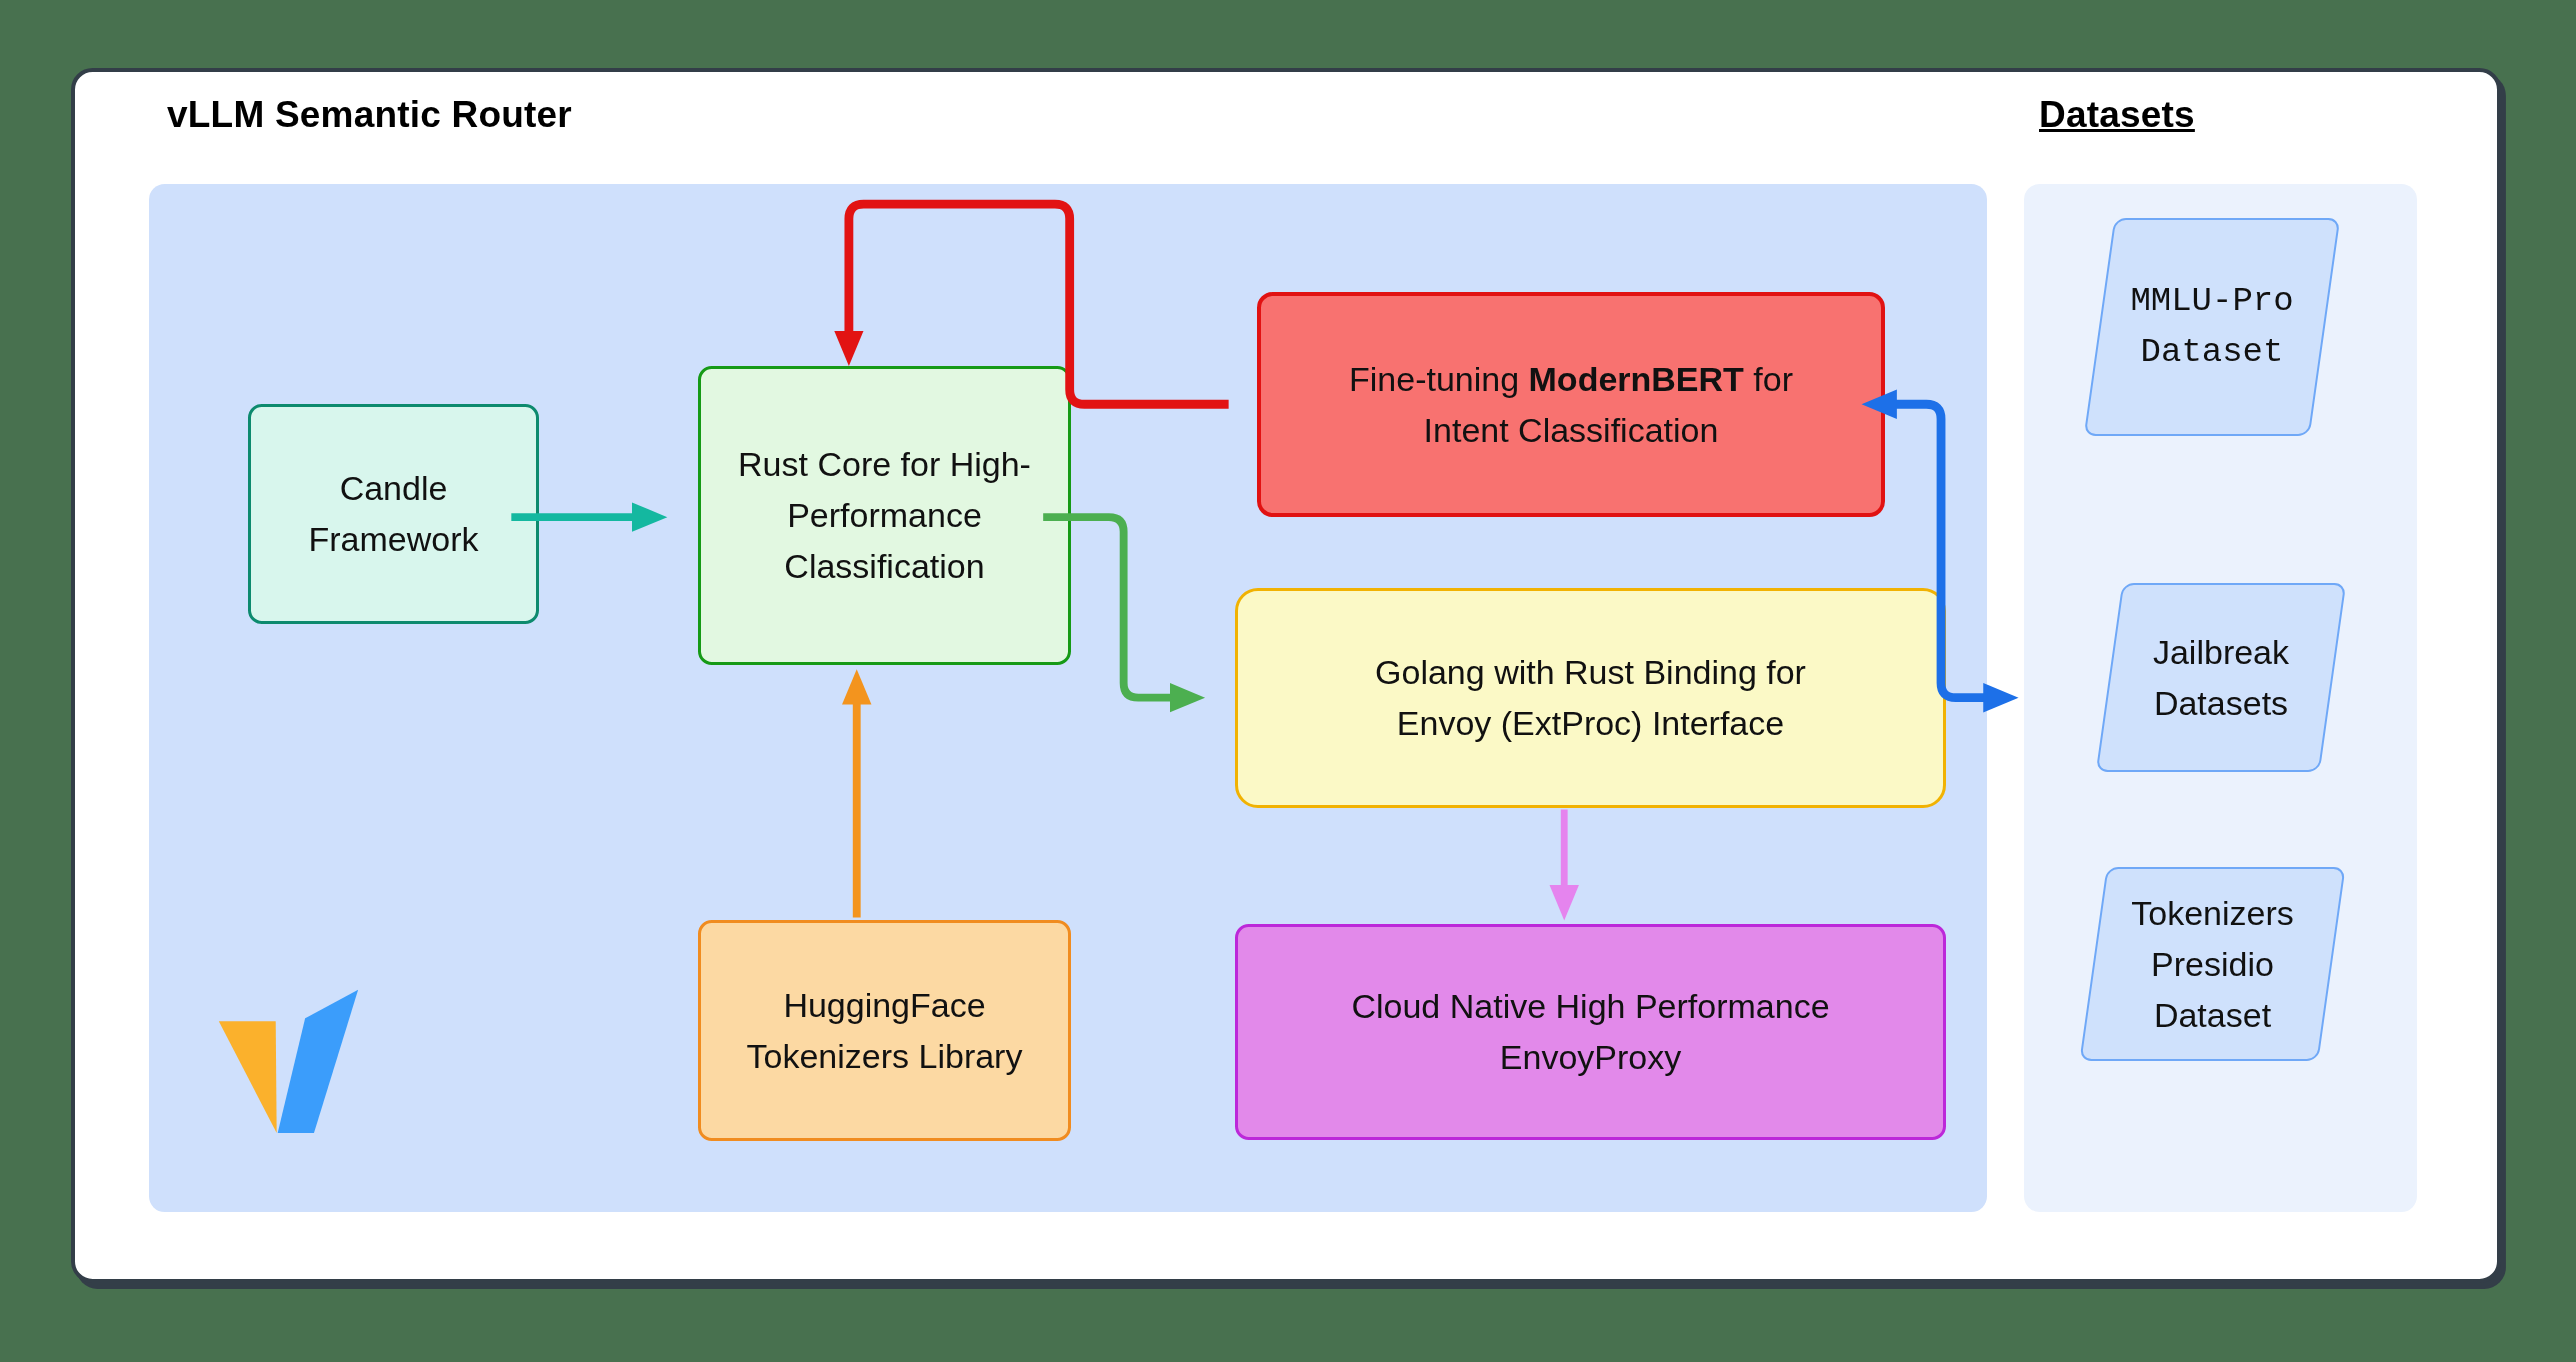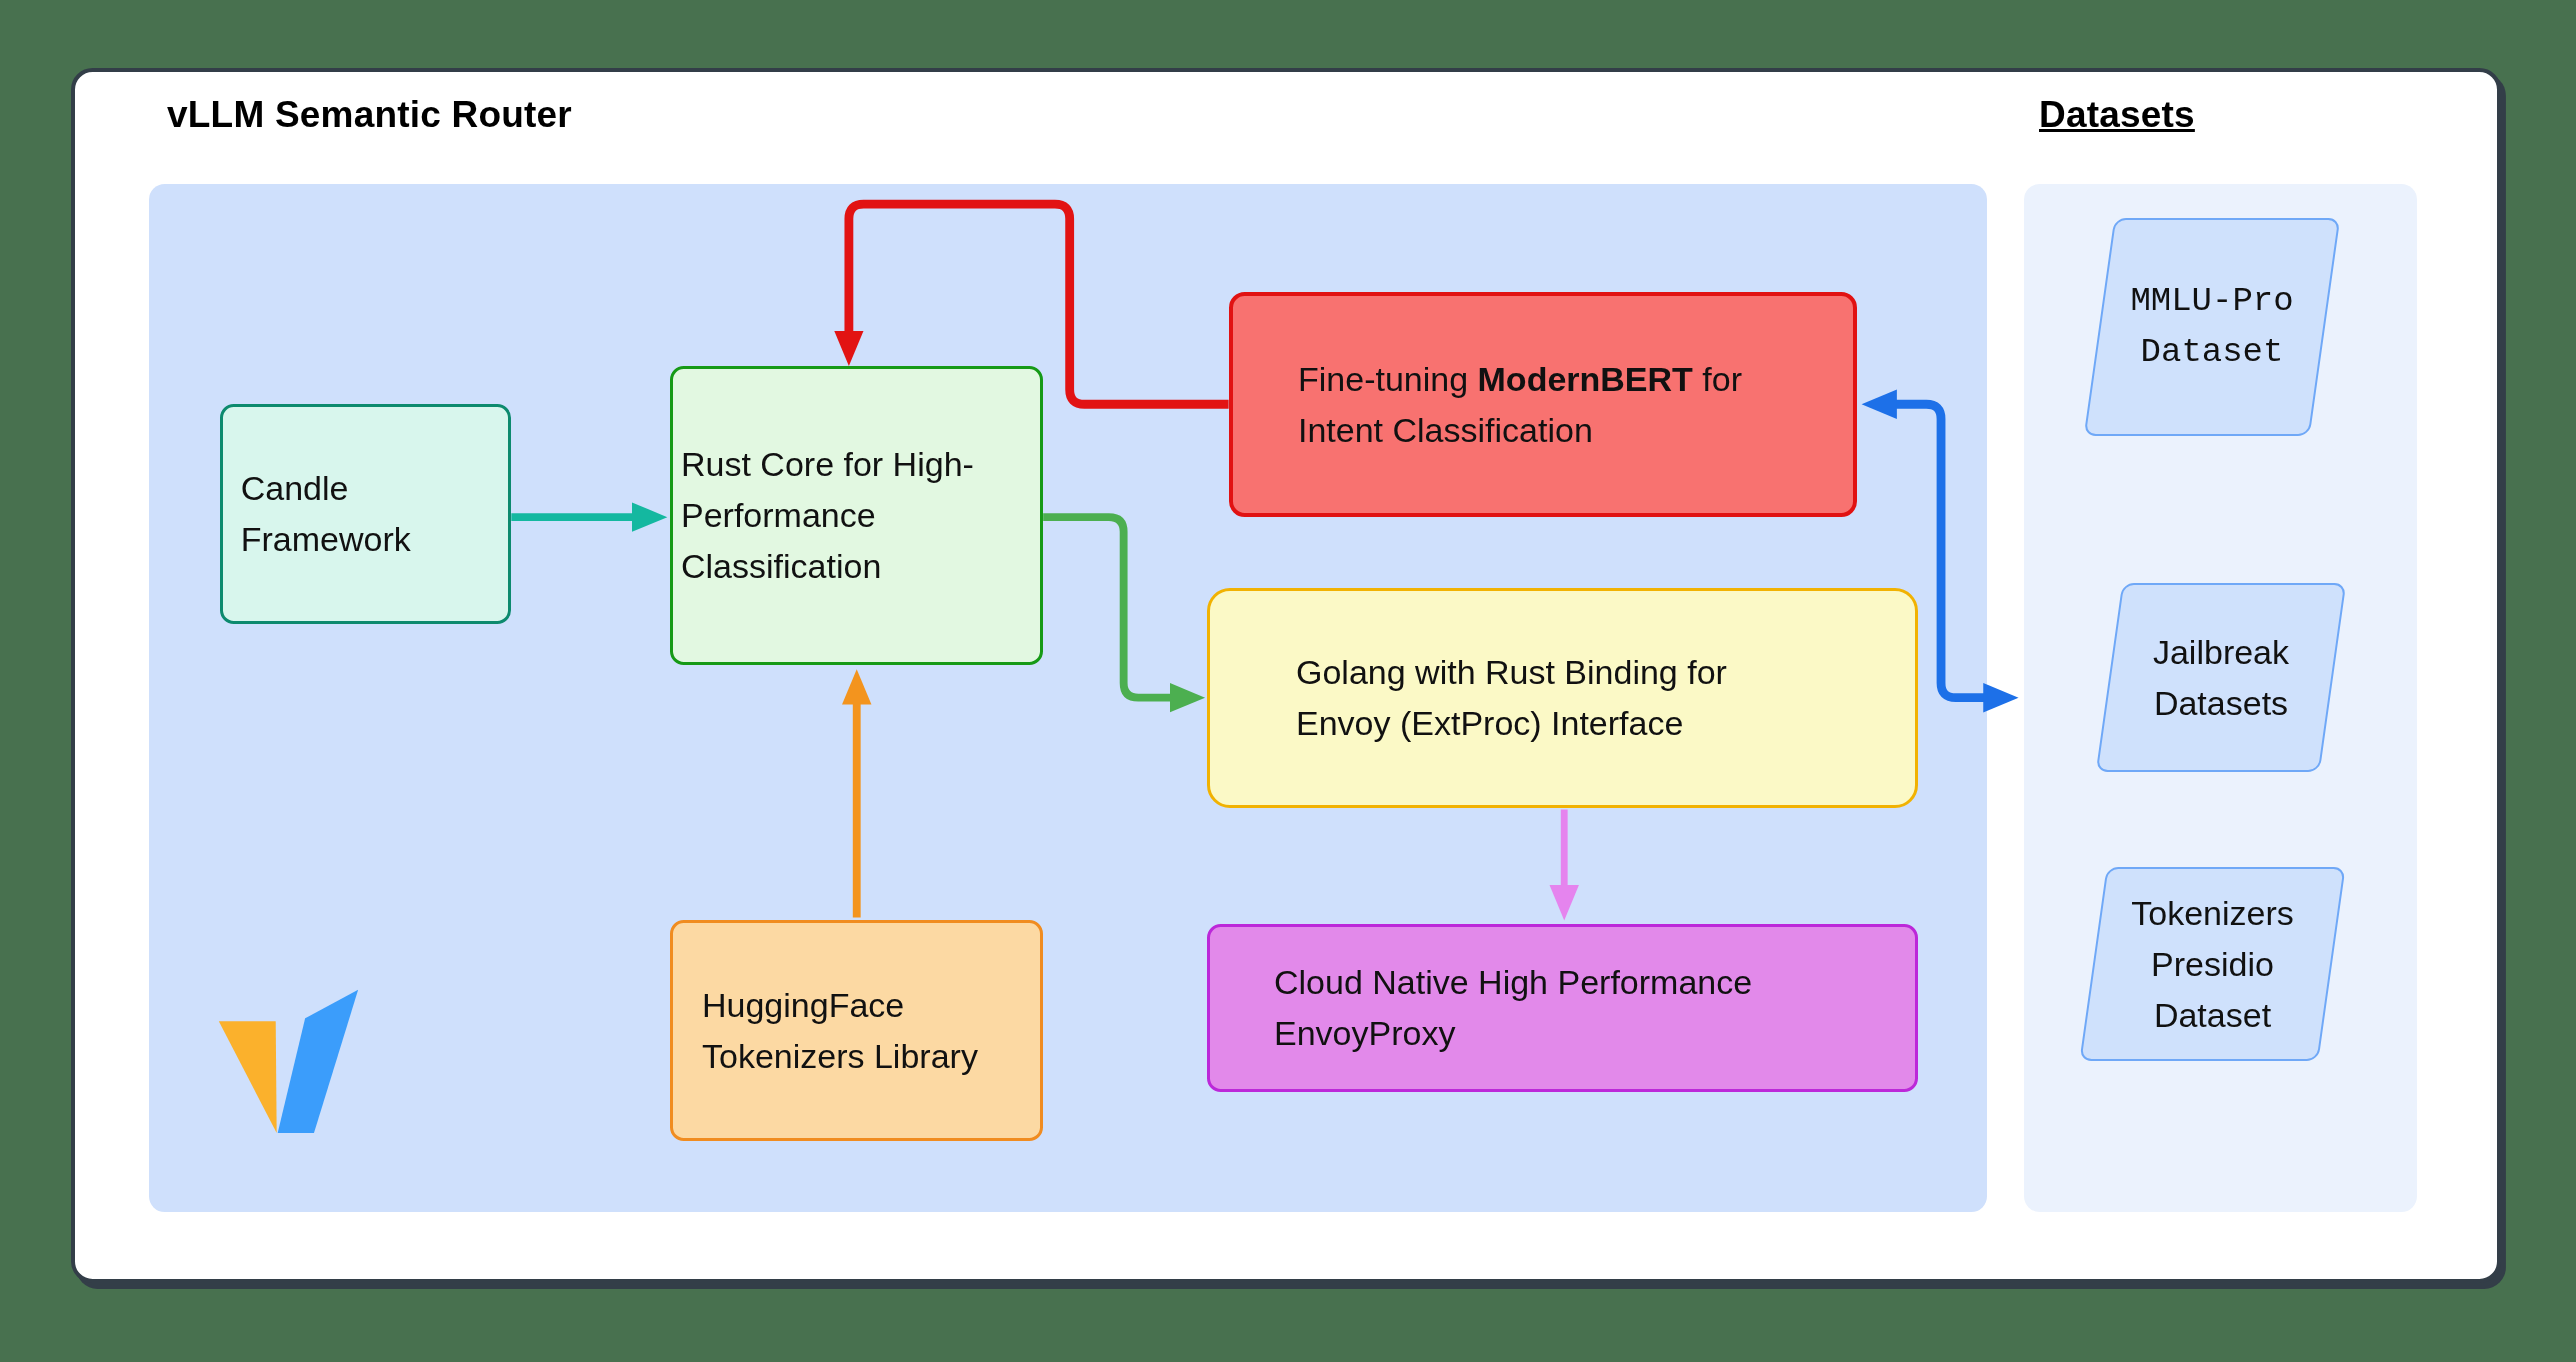--- a/index.html
+++ b/index.html
@@ -32,23 +32,24 @@
     left:149px; top:184px; width:1838px; height:1028px;
     background:#cfe0fc;
   }
   #datasets-panel {
     left:2024px; top:184px; width:393px; height:1028px;
     background:#ebf2fd;
   }
   .node {
     position:absolute;
     display:flex; align-items:center; justify-content:center;
-    text-align:left;
+    text-align:center;
     font-size:34px; line-height:1.5; color:#111;
     box-sizing:border-box;
+    margin-left:28px;
   }
   #node-candle {
     left:220px; top:404px; width:291px; height:220px;
     background:#d8f6ed; border:3.9px solid #0d8a6e; border-radius:13.7px;
     padding:0 17.7px;
   }
   #node-rust {
     left:670px; top:366px; width:373px; height:299px;
     background:#e2f8e1; border:3.9px solid #169a16; border-radius:13.7px;
     padding:0 8px;
@@ -63,21 +64,21 @@
     left:1207px; top:588px; width:711px; height:220px;
     background:#fbf9c6; border:3.9px solid #f1b202; border-radius:23px;
     padding:0 86px;
   }
   #node-huggingface {
     left:670px; top:920px; width:373px; height:221px;
     background:#fcd9a3; border:3.9px solid #f08c20; border-radius:13.7px;
     padding:16px 29px;
   }
   #node-envoy {
-    left:1207px; top:924px; width:711px; height:168px;
+    left:1207px; top:924px; width:711px; height:216px;
     background:#e289ea; border:3.9px solid #bc28d9; border-radius:13.7px;
     padding:0 64px;
   }
   .pgram {
     position:absolute;
     display:flex; align-items:center; justify-content:center;
     text-align:center;
     font-size:34px; line-height:1.5; color:#111;
   }
   .pgram-bg {

